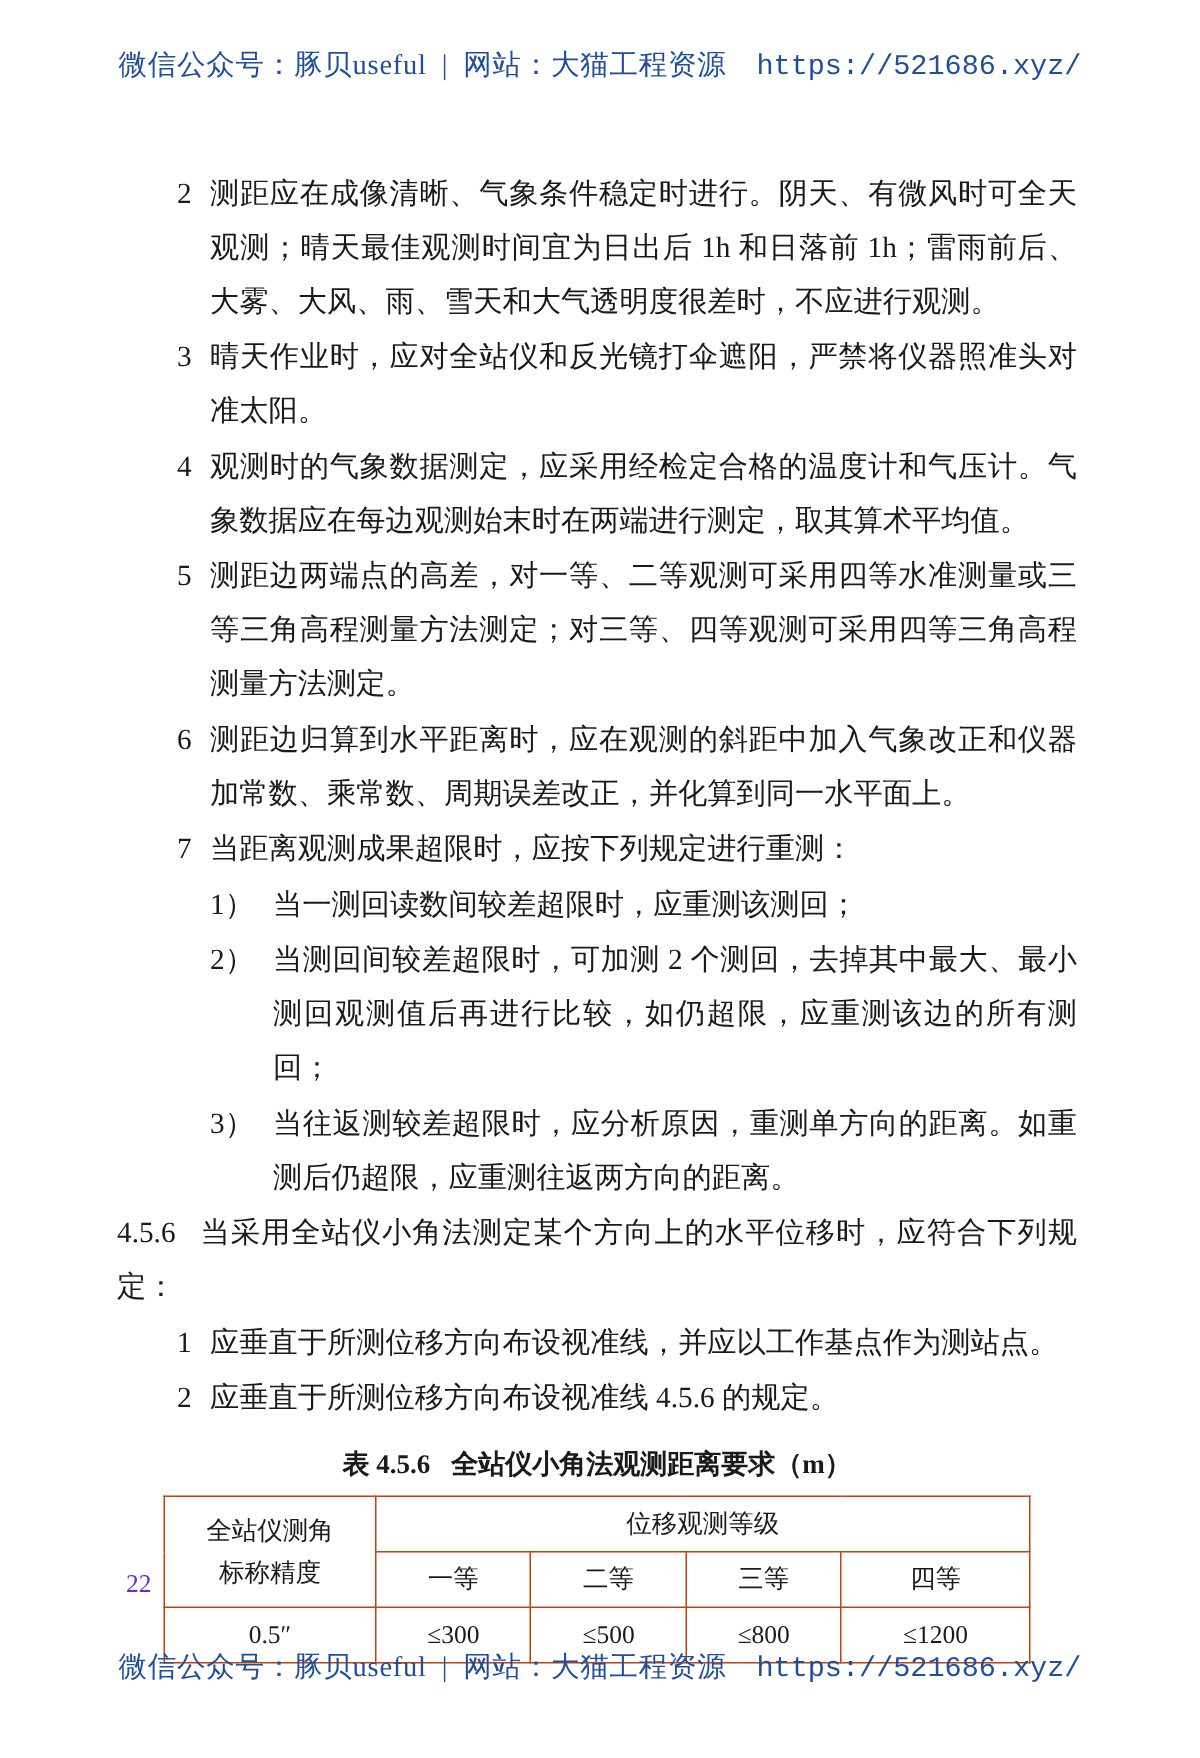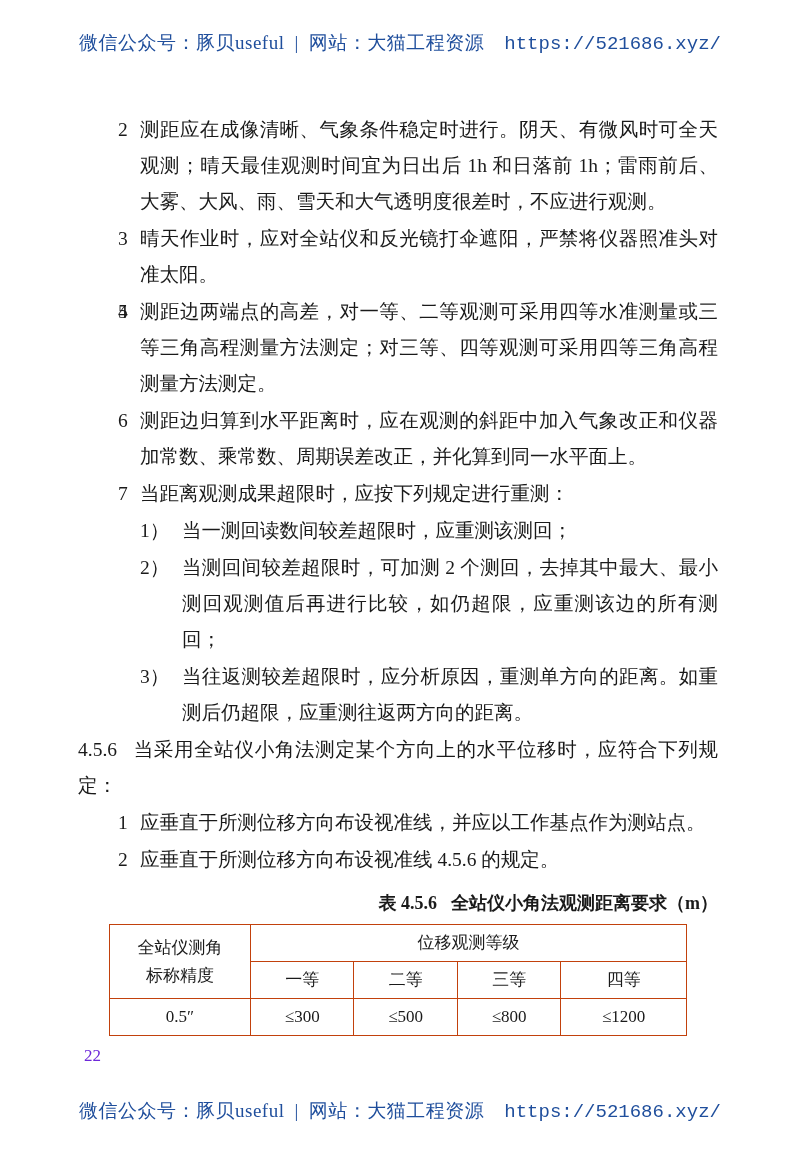--- a/index.html
+++ b/index.html
@@ -88,21 +88,21 @@
     margin-top: 45px;
   }
   .clause-sp {
     display: inline-block;
     width: 16px;
   }
 
   
   .table-caption {
     margin-top: 10px;
-    text-align: right;
+    text-align: center;
     font-size: 18px;
     line-height: 30px;
     font-weight: bold;
   }
   .cap-sp { display: inline-block; width: 14px; }
   .cap-unit { font-weight: bold; }
 
   table.data {
     margin: 6px auto 0 auto;
     border-collapse: collapse;
@@ -147,20 +147,21 @@
       <span>测距应在成像清晰、气象条件稳定时进行。阴天、有微风时可全天观测；晴天最佳观测时间宜为日出后 1h 和日落前 1h；雷雨前后、大雾、大风、雨、雪天和大气透明度很差时，不应进行观测。</span>
     </p>
 
     <p class="indent">
       <span class="num">3</span>
       <span>晴天作业时，应对全站仪和反光镜打伞遮阳，严禁将仪器照准头对准太阳。</span>
     </p>
 
     <p class="indent">
       <span class="num">4</span>
+      <span>观测时的气象数据测定，应采用经检定合格的温度计和气压计。气象数据应在每边观测始末时在两端进行测定，取其算术平均值。</span>
     </p>
 
     <p class="indent">
       <span class="num">5</span>
       <span>测距边两端点的高差，对一等、二等观测可采用四等水准测量或三等三角高程测量方法测定；对三等、四等观测可采用四等三角高程测量方法测定。</span>
     </p>
 
     <p class="indent">
       <span class="num">6</span>
       <span>测距边归算到水平距离时，应在观测的斜距中加入气象改正和仪器加常数、乘常数、周期误差改正，并化算到同一水平面上。</span>

